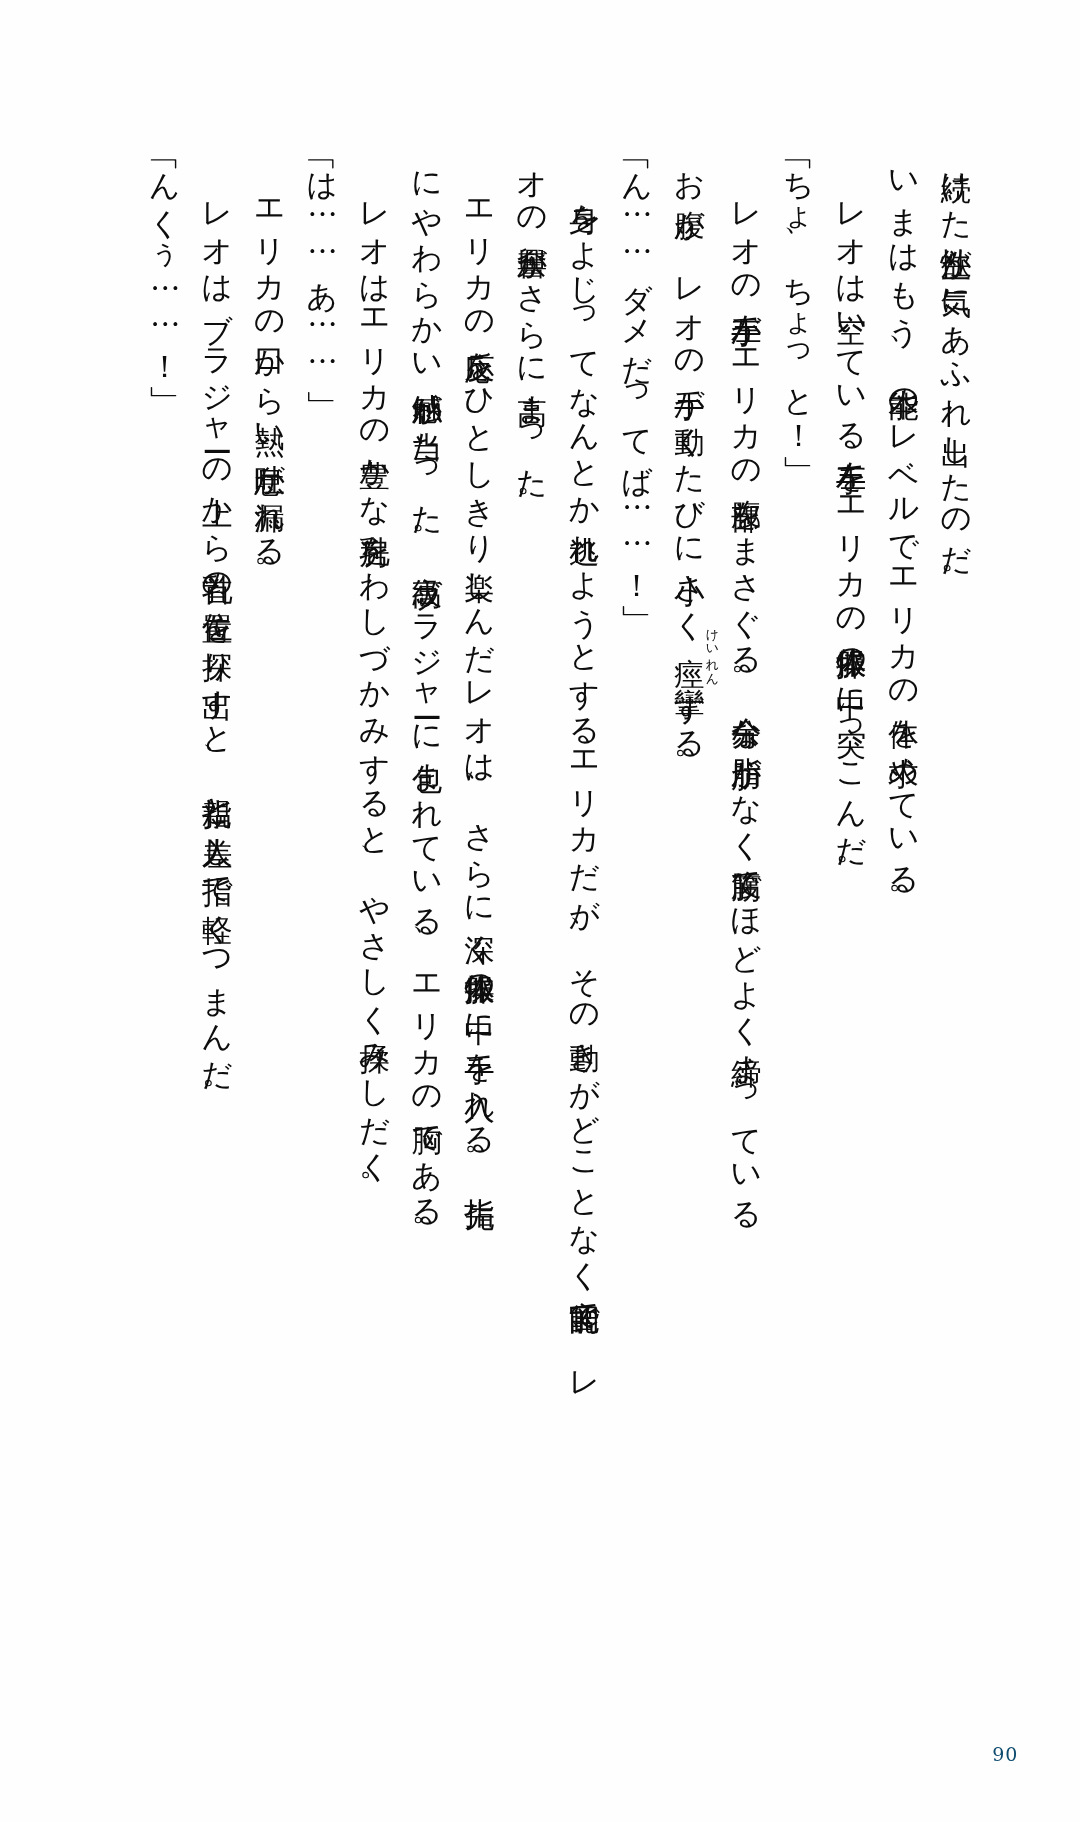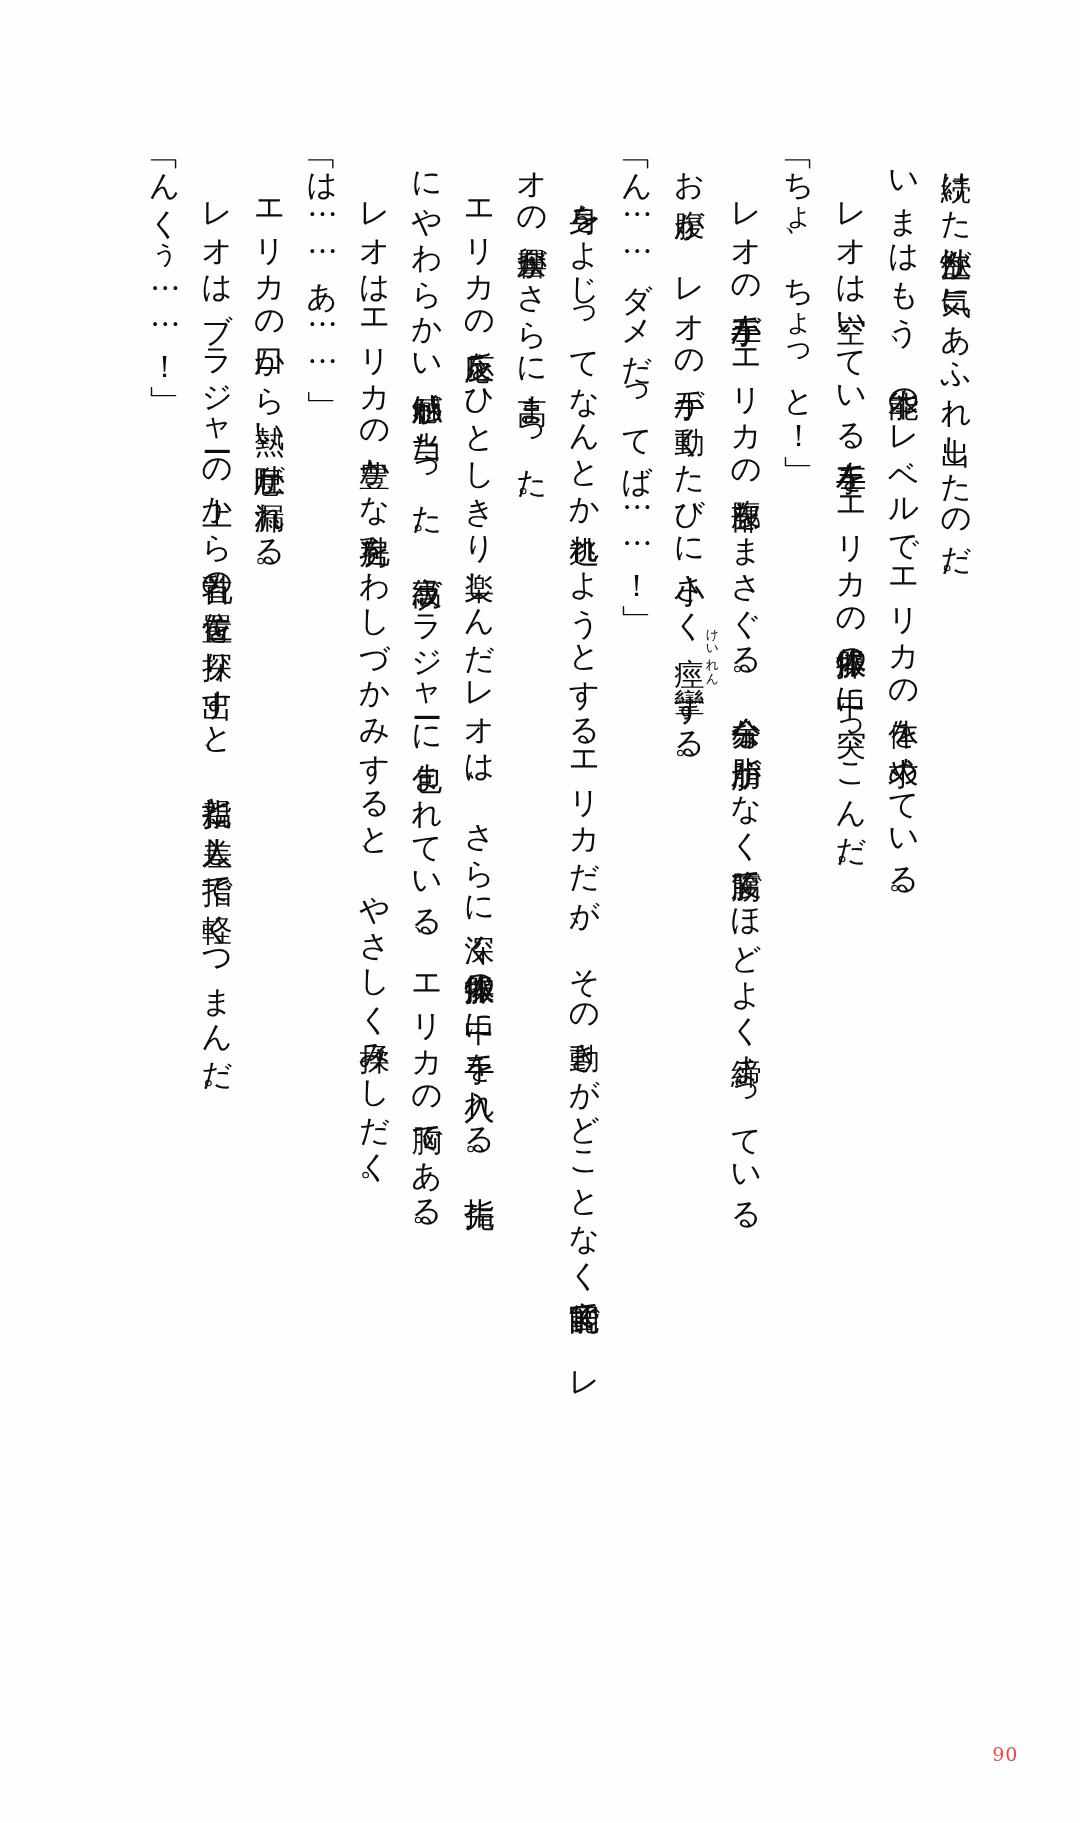--- a/index.html
+++ b/index.html
@@ -58,21 +58,21 @@
     line-height: 1;
   }
 
   .folio {
     position: absolute;
     right: 62px;
     bottom: 58px;
     font-size: 19px;
     letter-spacing: 0.04em;
     font-family: "DejaVu Serif", "Liberation Serif", serif;
-    color: #ef4444;
+    color: #0c4a6e;
   }
 </style>
 </head>
 <body>
 
 <div class="page">
 
   <div class="vtext">
     <p>続けた性欲が一気にあふれ出したのだ。</p>
     <p>いまはもう、本能のレベルでエリカの体を求めている。</p>

